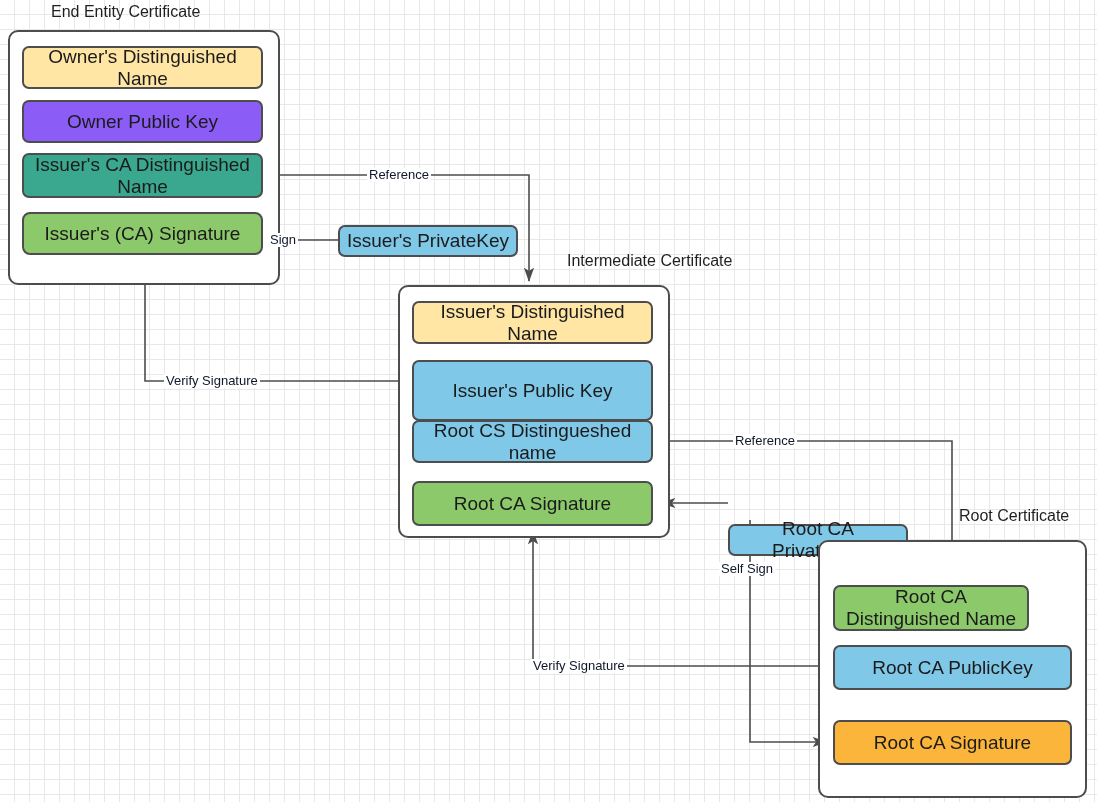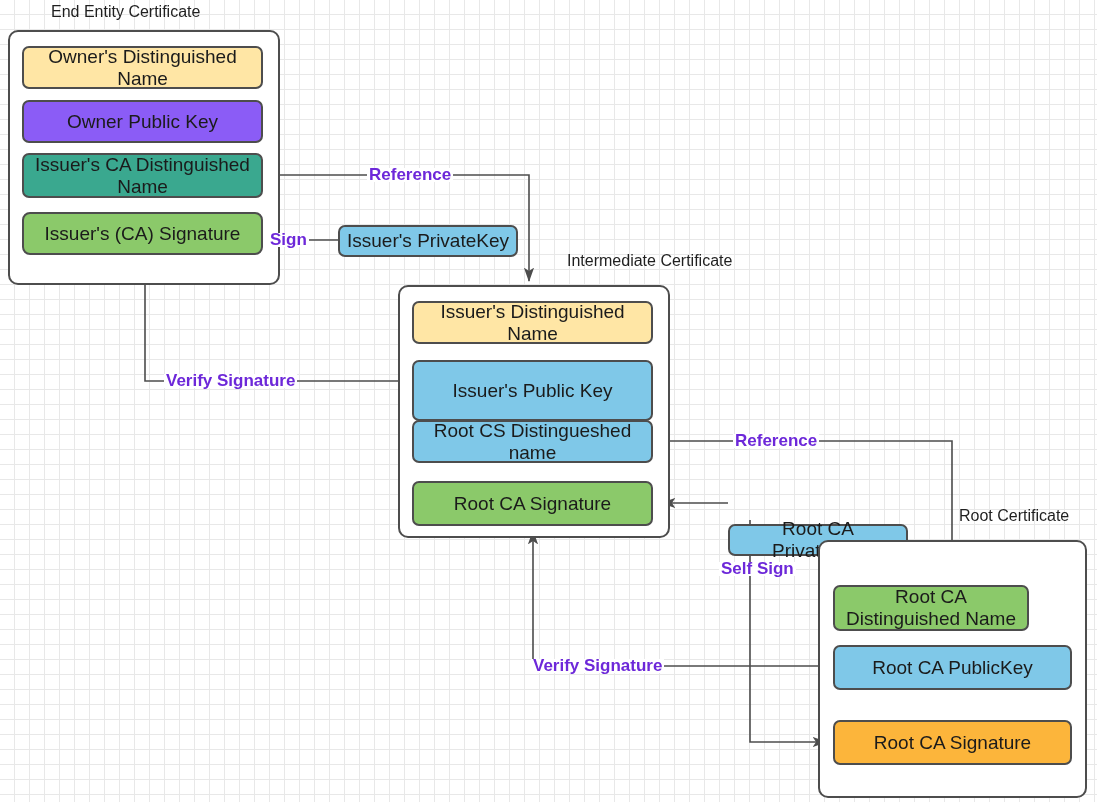--- a/index.html
+++ b/index.html
@@ -47,23 +47,23 @@
     align-items:center;
     justify-content:center;
     text-align:center;
     font-size:19px;
     color:#1b1b1b;
     line-height:1.15;
     padding:0 6px;
   }
   .edgelabel{
     position:absolute;
-    font-size:17px;
-    font-weight:bold;
-    color:#6d28d9;
+    font-size:13px;
+    font-weight:normal;
+    color:#0f172a;
     background:#ffffff;
     white-space:nowrap;
     padding:0 2px;
     line-height:14px;
   }
 </style>
 </head>
 <body>
 
 <div id="grid"></div>

